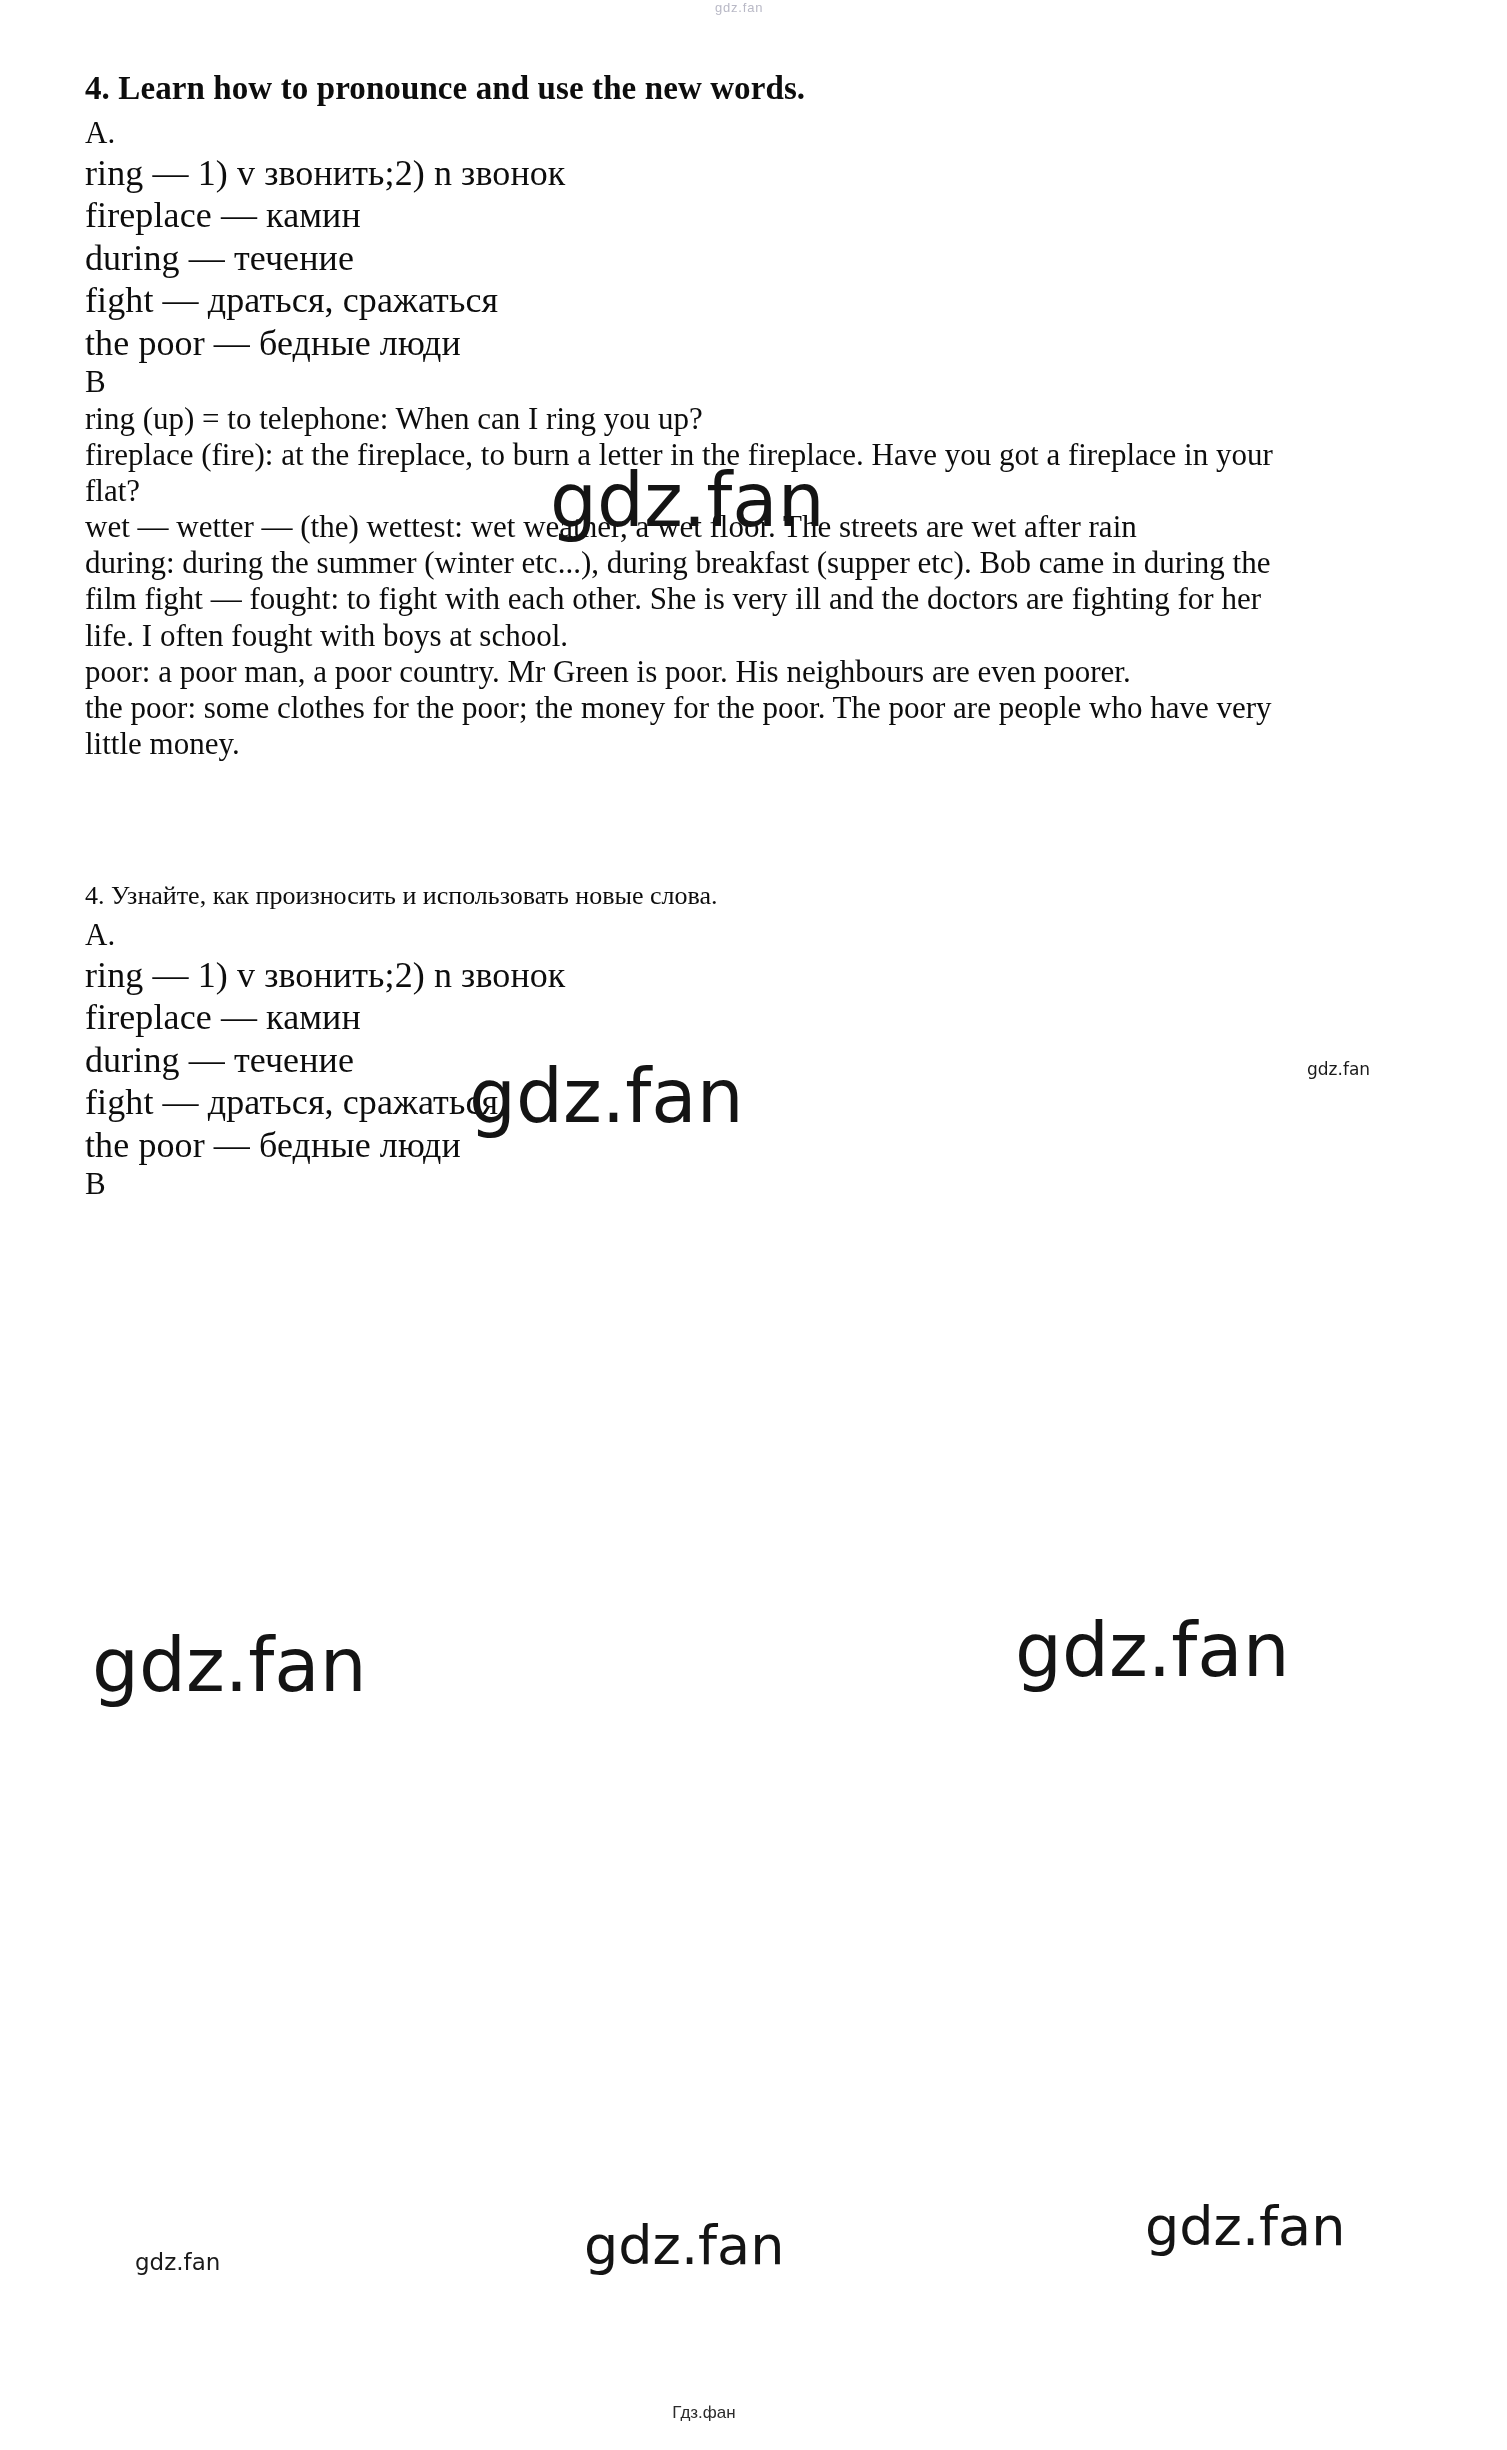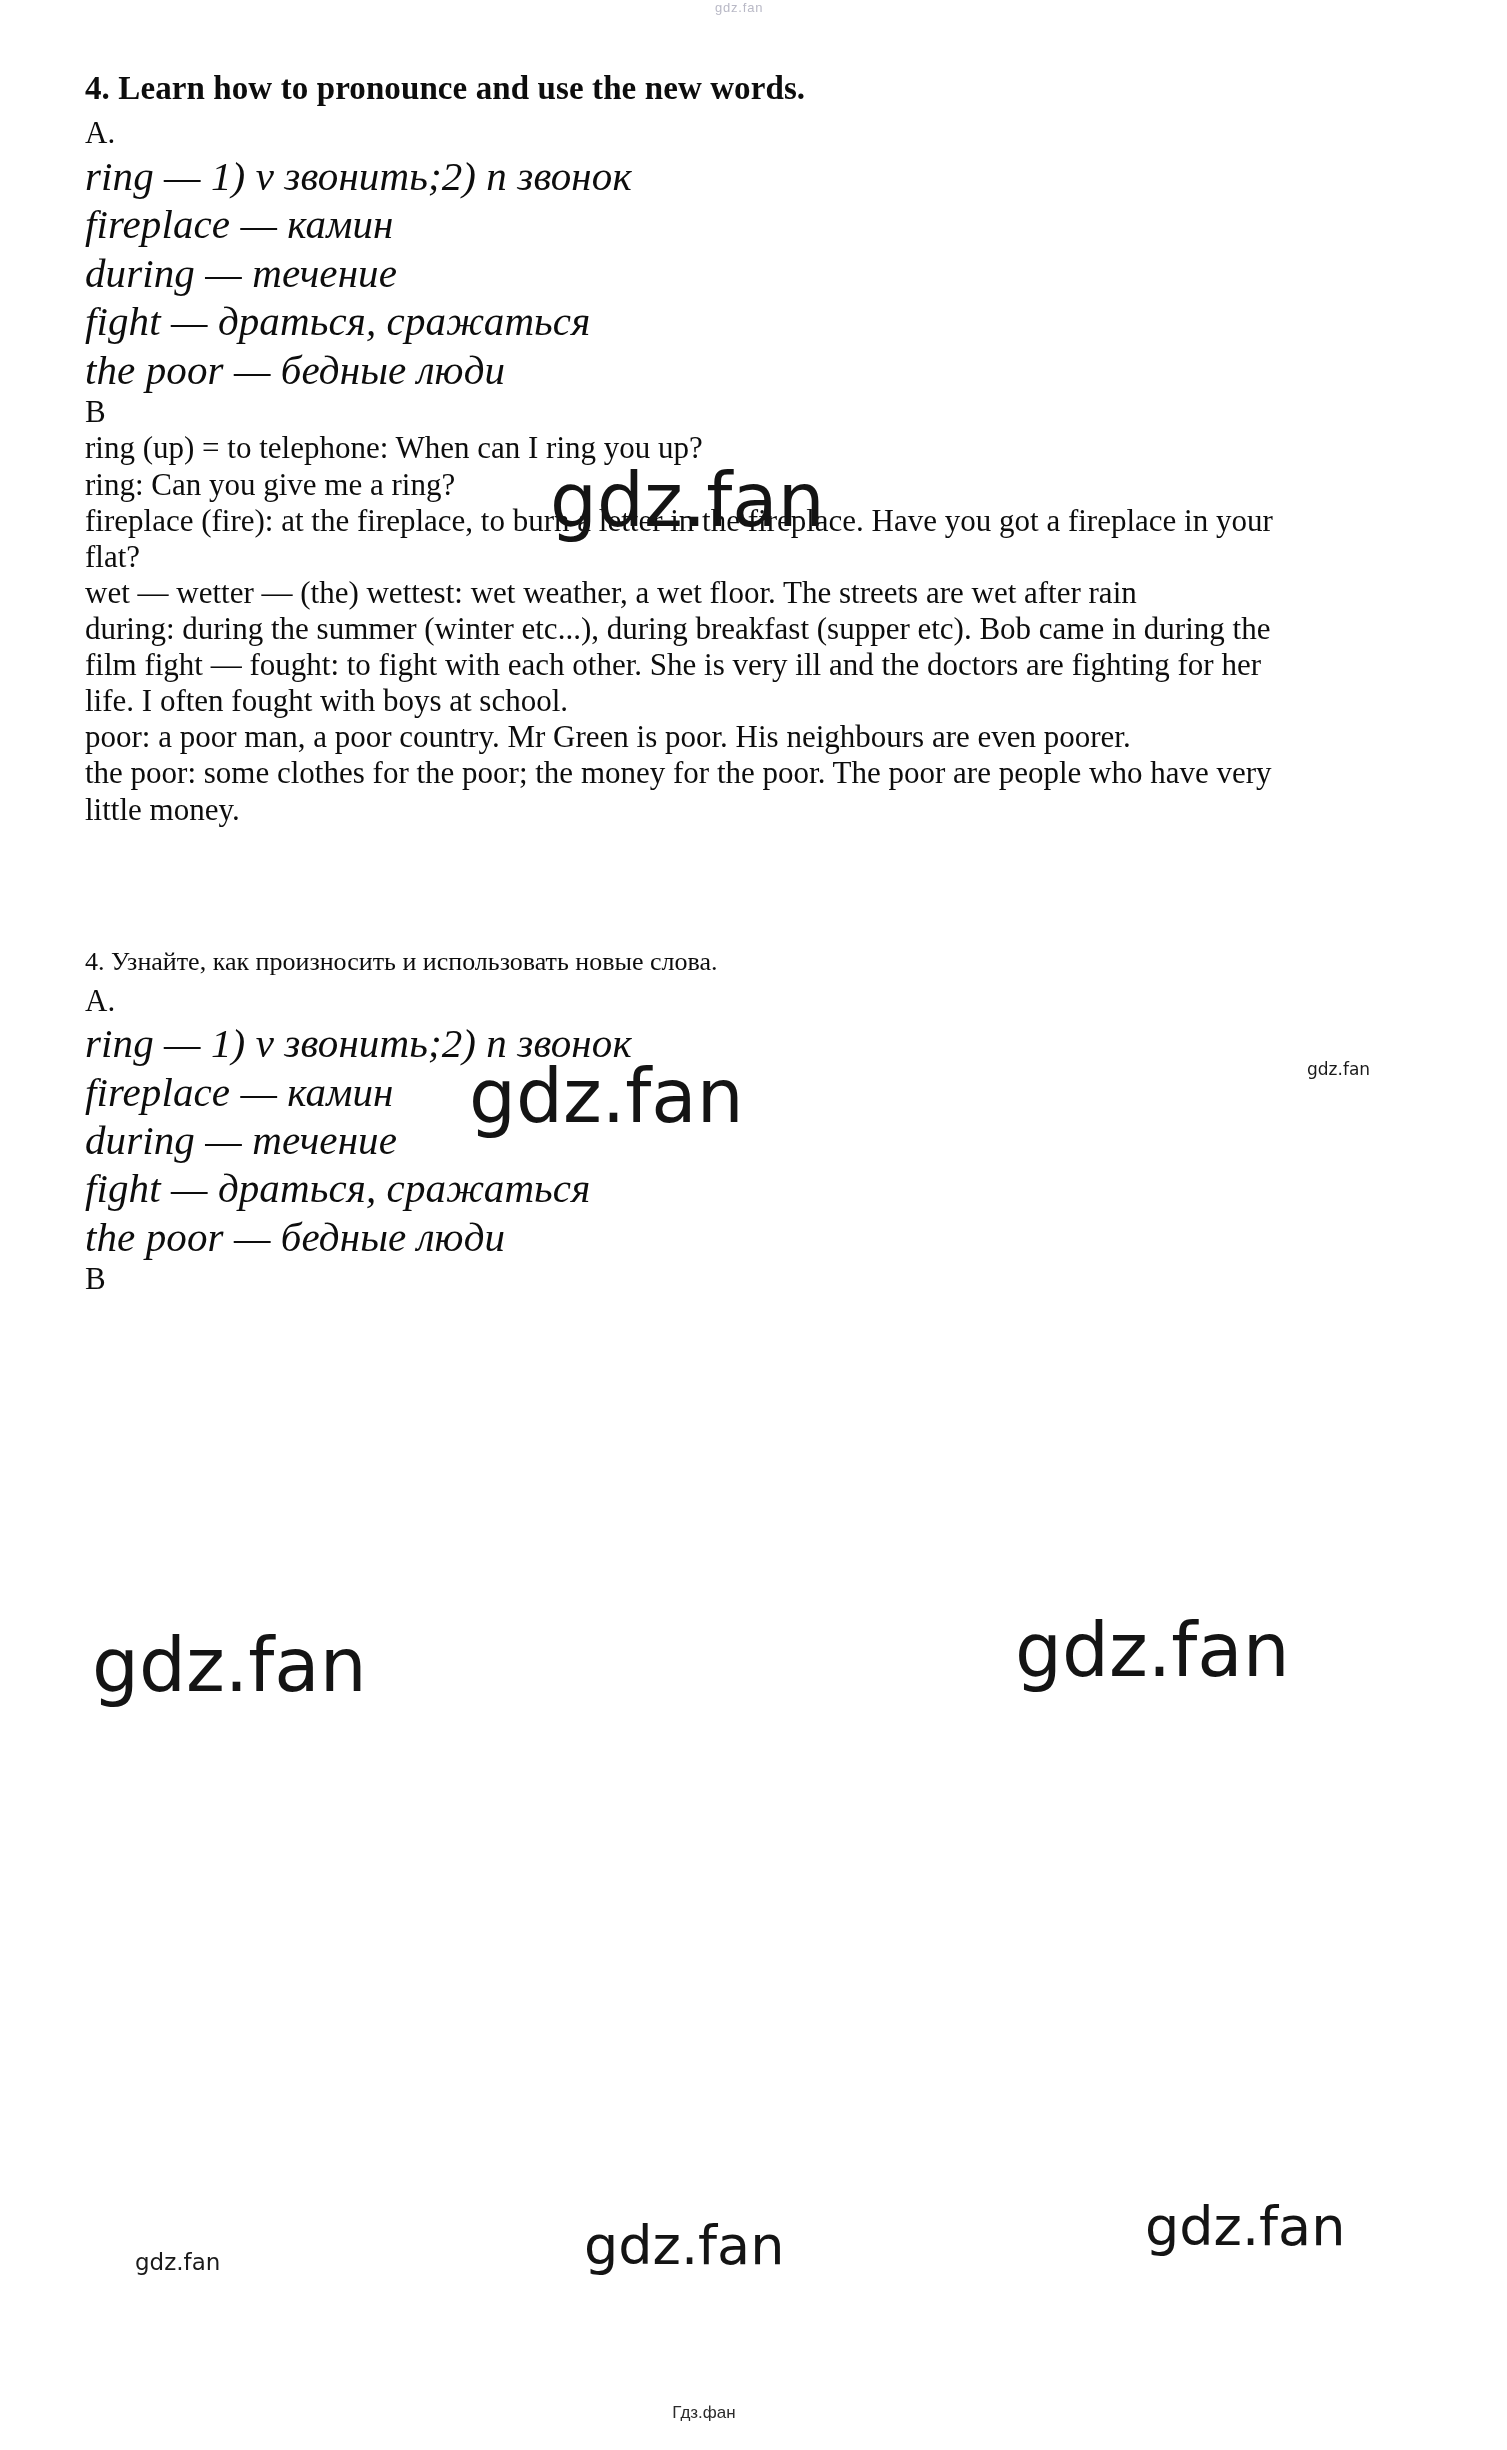--- a/index.html
+++ b/index.html
@@ -52,24 +52,23 @@
   p.line {
     font-size: 31px;
     line-height: 1.17;
     margin: 0;
     letter-spacing: 0.1px;
   }
   .block {
     margin: 0;
   }
   .vocab-list p {
-    font-size: 41px;
+    font-size: 36px;
     line-height: 1.18;
     margin: 0;
-    font-style: italic;
   }
   .para {
     font-size: 31px;
     line-height: 1.165;
     margin: 0;
     max-width: 1353px;
   }
   .spacer-md { height: 26px; }
   .spacer-lg { height: 92px; }
   .ru-title {
@@ -141,21 +140,20 @@
       <p class="line">fireplace — камин</p>
       <p class="line">during — течение</p>
       <p class="line">fight — драться, сражаться</p>
       <p class="line">the poor — бедные люди</p>
     </div>
 
     <p class="sec-letter">B</p>
 
     <div class="block">
       <p class="para">ring (up) = to telephone: When can I ring you up?</p>
-      <p class="para">ring: Can you give me a ring?</p>
       <p class="para">fireplace (fire): at the fireplace, to burn a letter in the fireplace. Have you got a fireplace in your flat?</p>
       <p class="para">wet — wetter — (the) wettest: wet weather, a wet floor. The streets are wet after rain</p>
       <p class="para">during: during the summer (winter etc...), during breakfast (supper etc). Bob came in during the film fight — fought: to fight with each other. She is very ill and the doctors are fighting for her life. I often fought with boys at school.</p>
       <p class="para">poor: a poor man, a poor country. Mr Green is poor. His neighbours are even poorer.</p>
       <p class="para">the poor: some clothes for the poor; the money for the poor. The poor are people who have very little money.</p>
     </div>
 
     <div class="spacer-lg"></div>
     <div class="spacer-md"></div>
 

